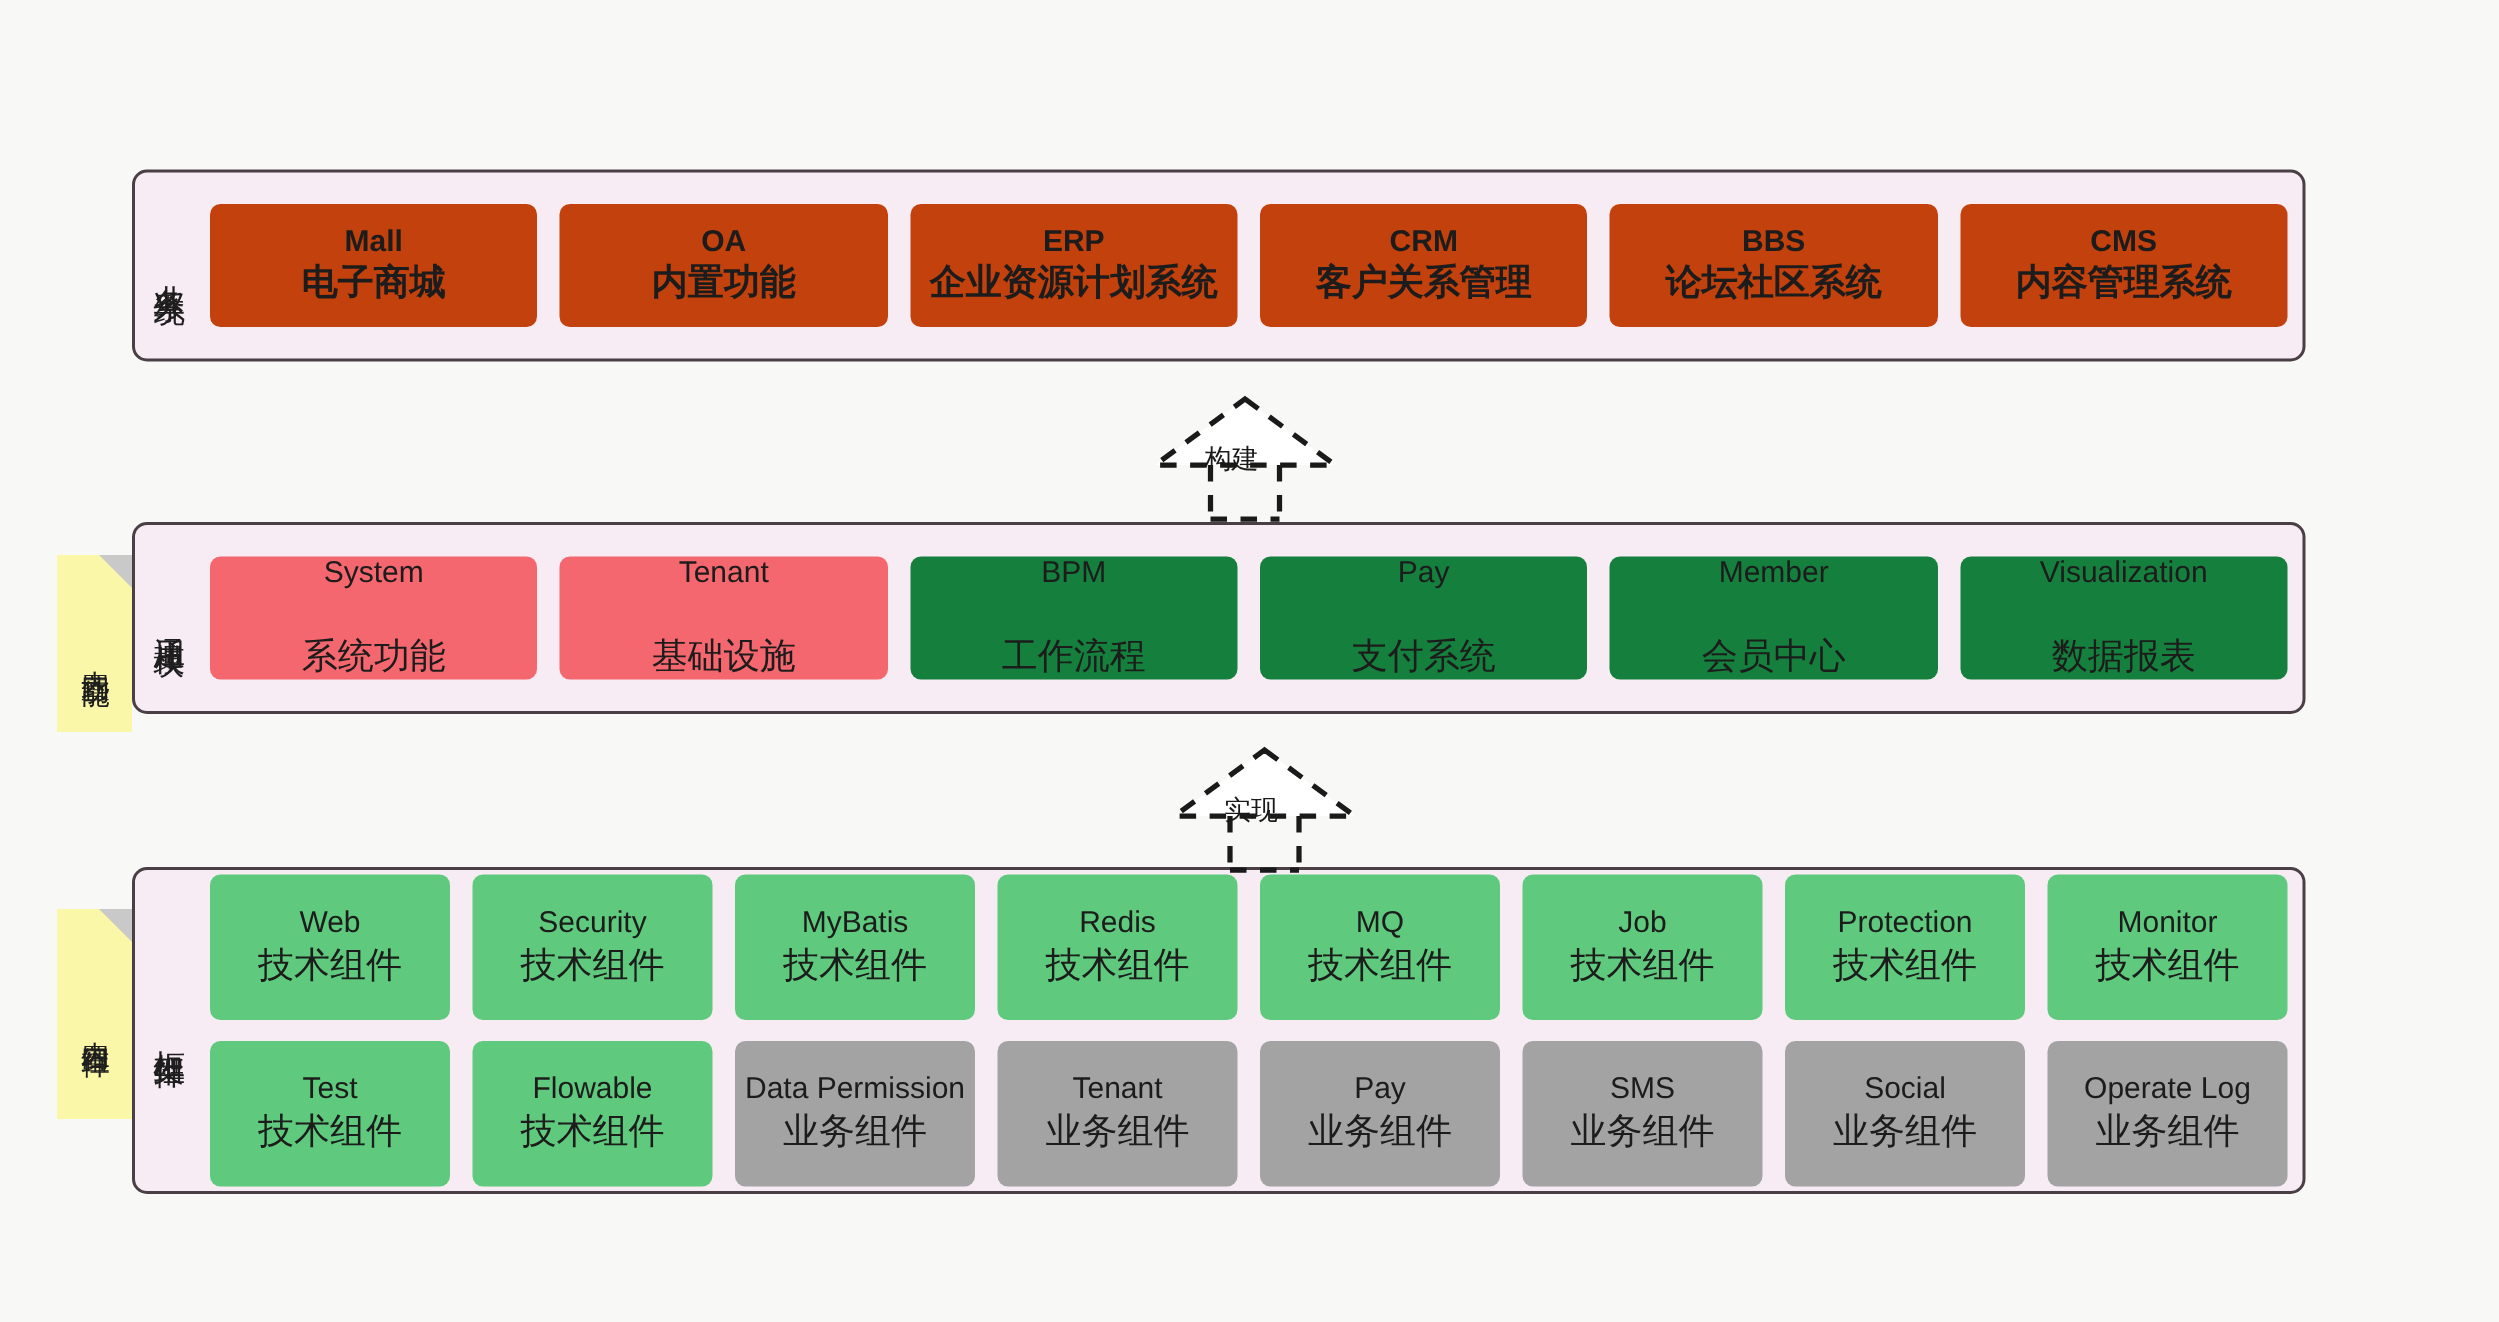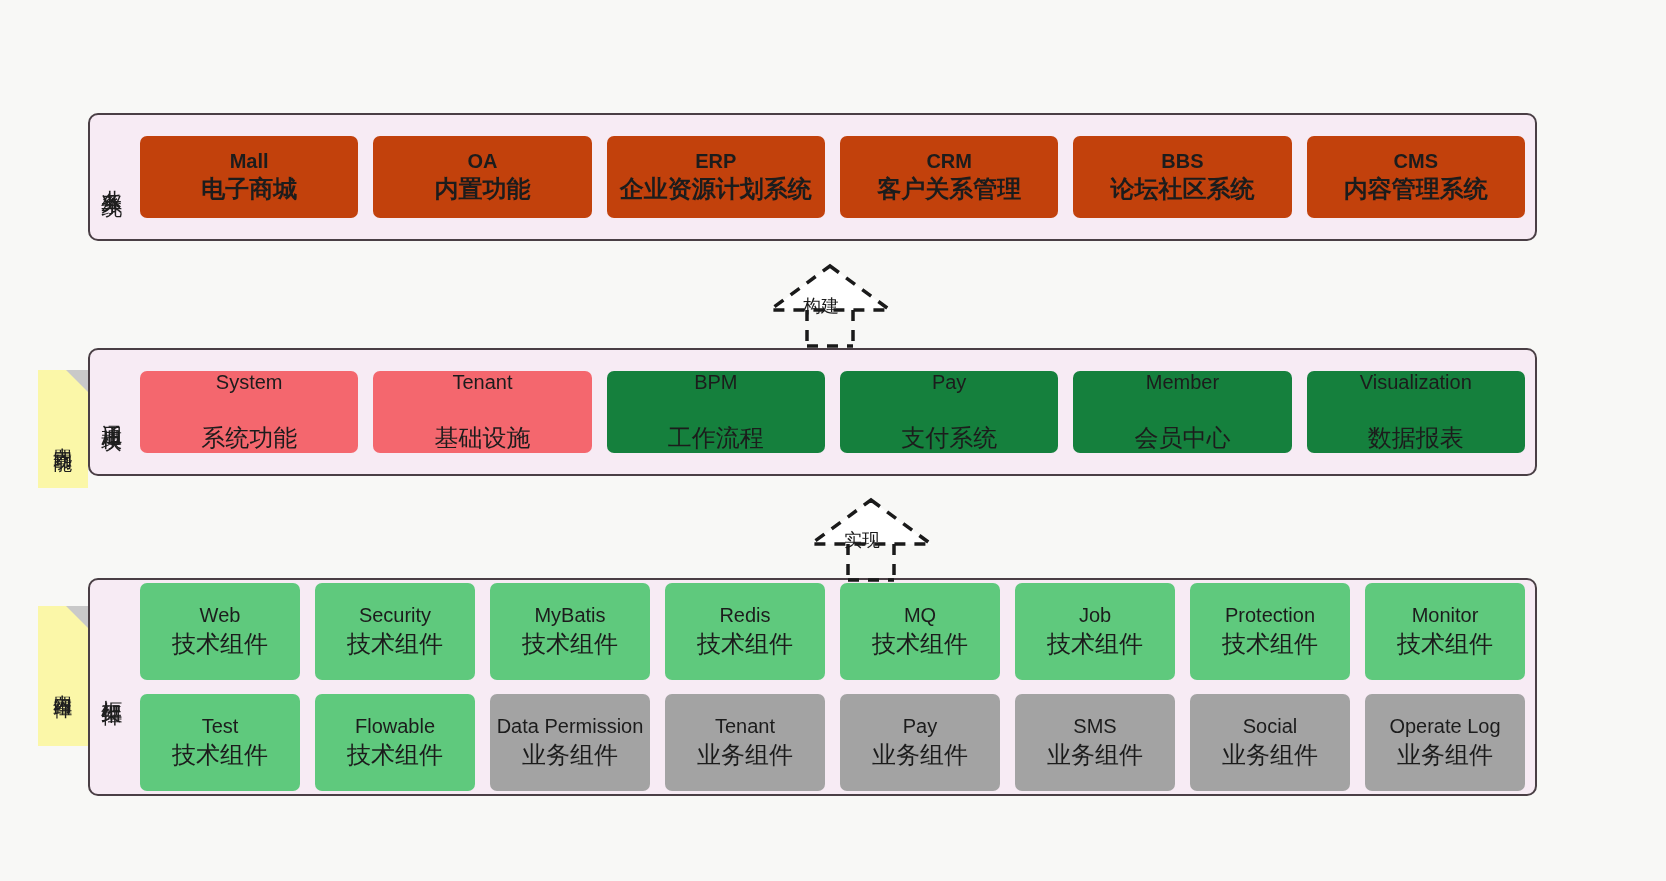--- a/index.html
+++ b/index.html
@@ -225,21 +225,21 @@
         </div>
       </div>
     </div>
   </div>
 
   <div class="note" style="left:38px; top:370px; width:50px; height:118px;">
     <span class="fold"></span>
     <span class="note-txt">内置功能</span>
   </div>
 
-  <div class="connector" id="connector-implement" style="left:796px; top:492px; width:150px; height:90px;">
+  <div class="connector" id="connector-implement" style="left:768px; top:492px; width:150px; height:90px;">
     <svg width="150" height="90" viewBox="0 0 150 90">
       <polygon points="75,8 135,52 15,52" fill="#ffffff" stroke="#1a1a1a" stroke-width="3.5" stroke-dasharray="11,9" stroke-linejoin="miter"></polygon>
       <line x1="52" y1="52" x2="52" y2="88" stroke="#1a1a1a" stroke-width="3.5" stroke-dasharray="11,9"></line>
       <line x1="98" y1="52" x2="98" y2="88" stroke="#1a1a1a" stroke-width="3.5" stroke-dasharray="11,9"></line>
       <line x1="52" y1="88" x2="98" y2="88" stroke="#1a1a1a" stroke-width="3.5" stroke-dasharray="11,9"></line>
     </svg>
     <span class="conn-label" style="left:48px; top:36px;">实现</span>
   </div>
 
   <div class="layer" id="layer-framework" style="left:88px; top:578px; width:1449px; height:218px;">

